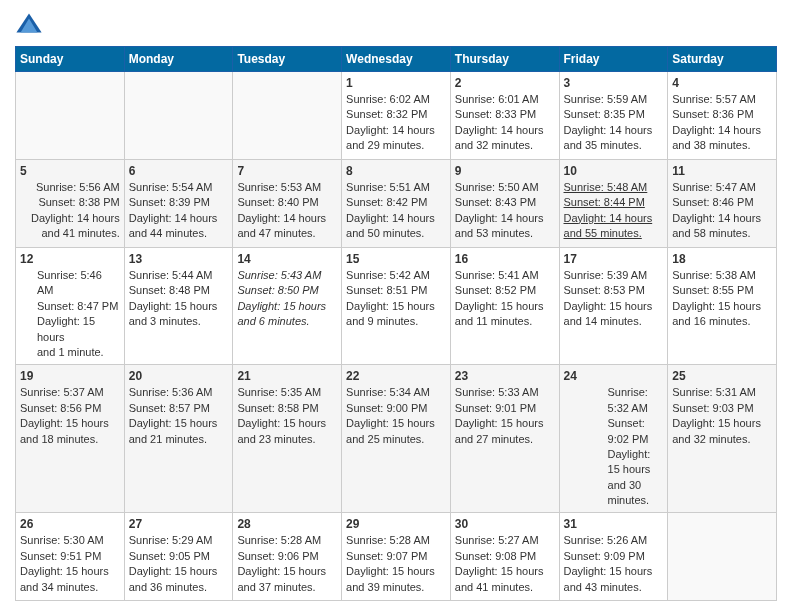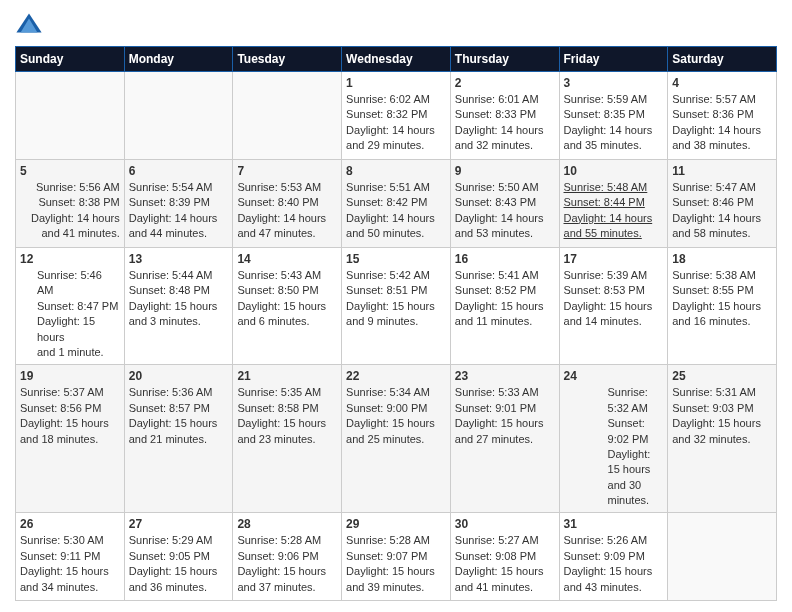--- a/index.html
+++ b/index.html
@@ -36,21 +36,21 @@
     .location-title {
       font-size: 16px;
       color: #555;
     }
     table {
       width: 100%;
       border-collapse: collapse;
       table-layout: fixed;
     }
     thead tr {
-      background-color: #0f172a;
+      background-color: #0369a1;
     }
     thead th {
       color: #fff;
       font-size: 12px;
       font-weight: bold;
       padding: 5px 4px;
       text-align: left;
       border: 1px solid #1a5fa8;
     }
     tbody td {
@@ -207,21 +207,21 @@
         </td>
         <td>
           <span class="day-num">13</span>
           <div class="day-detail" style="white-space: pre-line;">Sunrise: 5:44 AM
 Sunset: 8:48 PM
 Daylight: 15 hours
 and 3 minutes.</div>
         </td>
         <td>
           <span class="day-num">14</span>
-          <div class="day-detail" style="white-space: pre-line;">Sunrise: 5:43 AM
+          <div class="day-detail" style="white-space: pre-line; font-style: italic;">Sunrise: 5:43 AM
 Sunset: 8:50 PM
 Daylight: 15 hours
 and 6 minutes.</div>
         </td>
         <td>
           <span class="day-num">15</span>
           <div class="day-detail" style="white-space: pre-line;">Sunrise: 5:42 AM
 Sunset: 8:51 PM
 Daylight: 15 hours
 and 9 minutes.</div>
@@ -296,21 +296,21 @@
           <div class="day-detail" style="white-space: pre-line;">Sunrise: 5:31 AM
 Sunset: 9:03 PM
 Daylight: 15 hours
 and 32 minutes.</div>
         </td>
       </tr>
       <tr>
         <td>
           <span class="day-num">26</span>
           <div class="day-detail" style="white-space: pre-line;">Sunrise: 5:30 AM
-Sunset: 9:11 PM
+Sunset: 9:51 PM
 Daylight: 15 hours
 and 34 minutes.</div>
         </td>
         <td>
           <span class="day-num">27</span>
           <div class="day-detail" style="white-space: pre-line;">Sunrise: 5:29 AM
 Sunset: 9:05 PM
 Daylight: 15 hours
 and 36 minutes.</div>
         </td>

